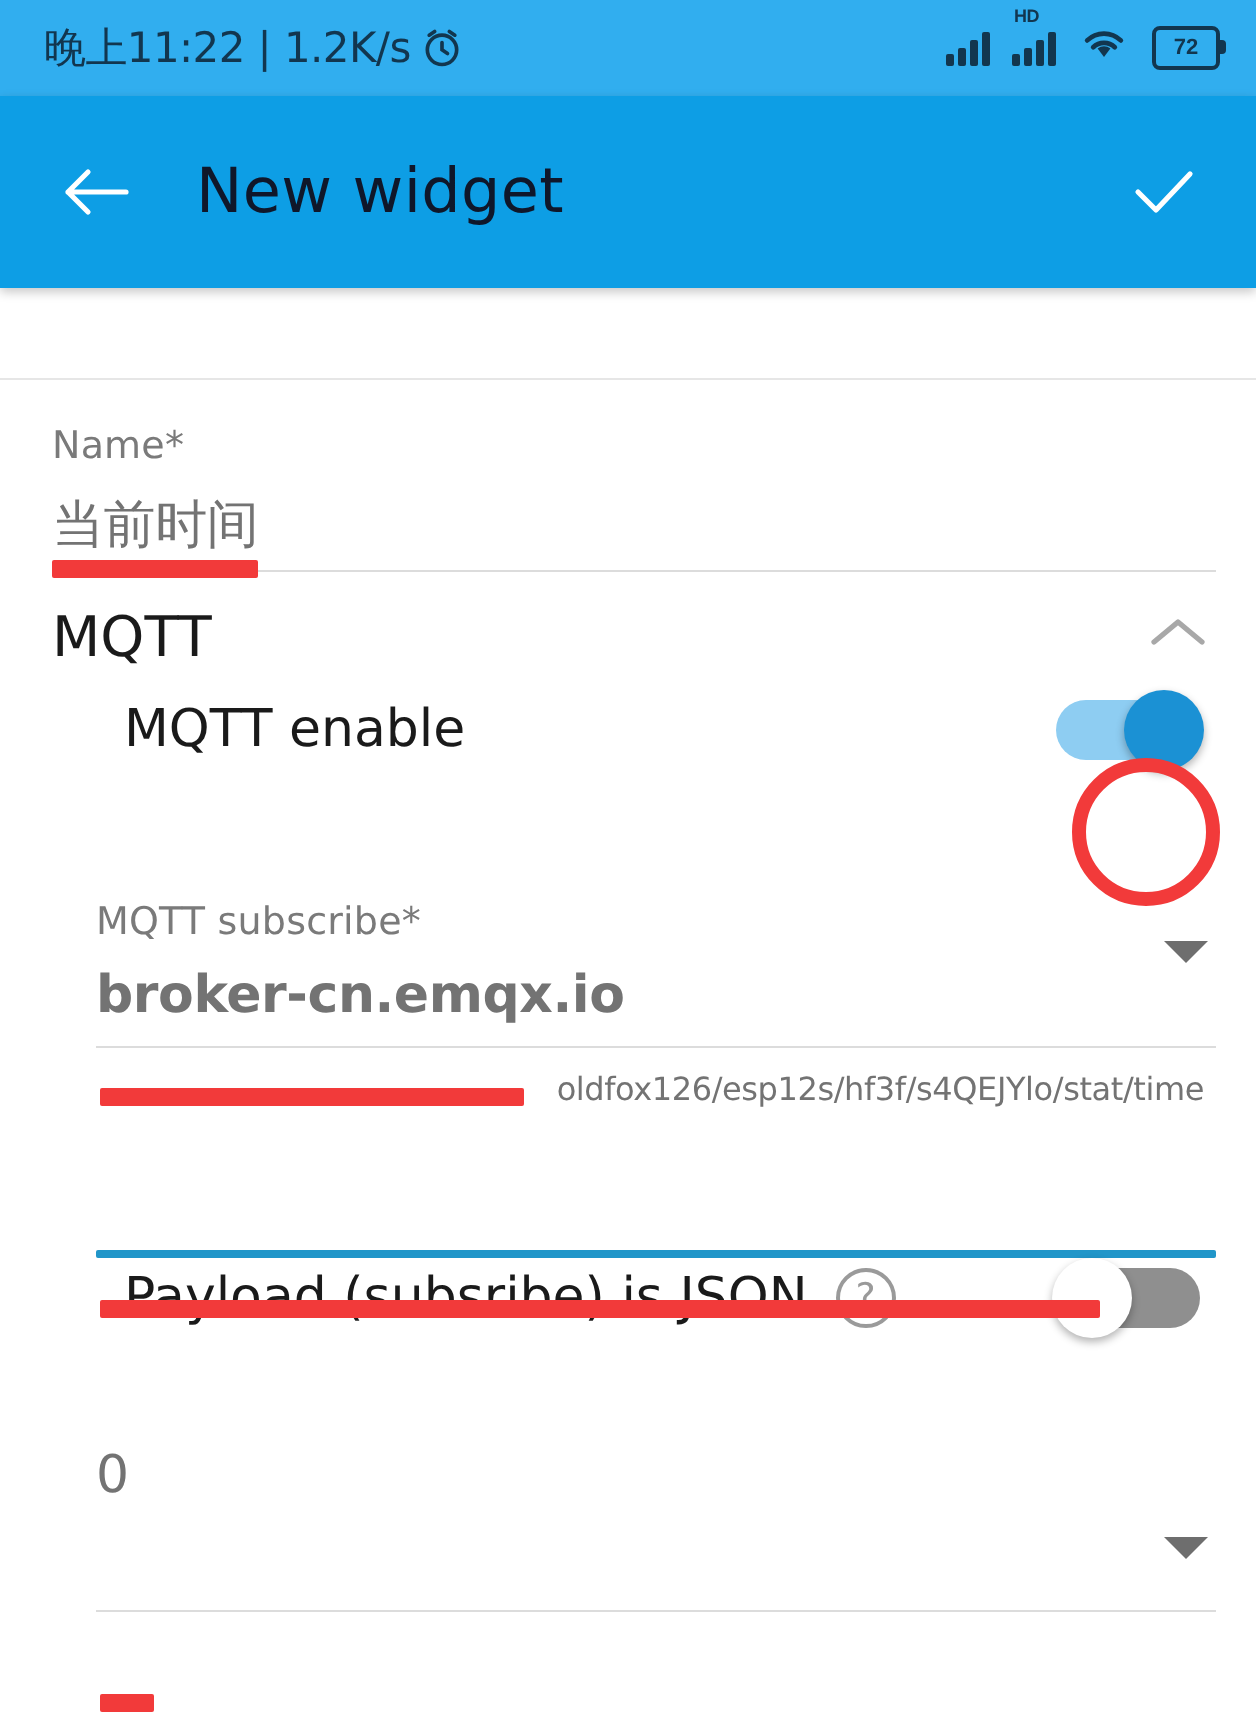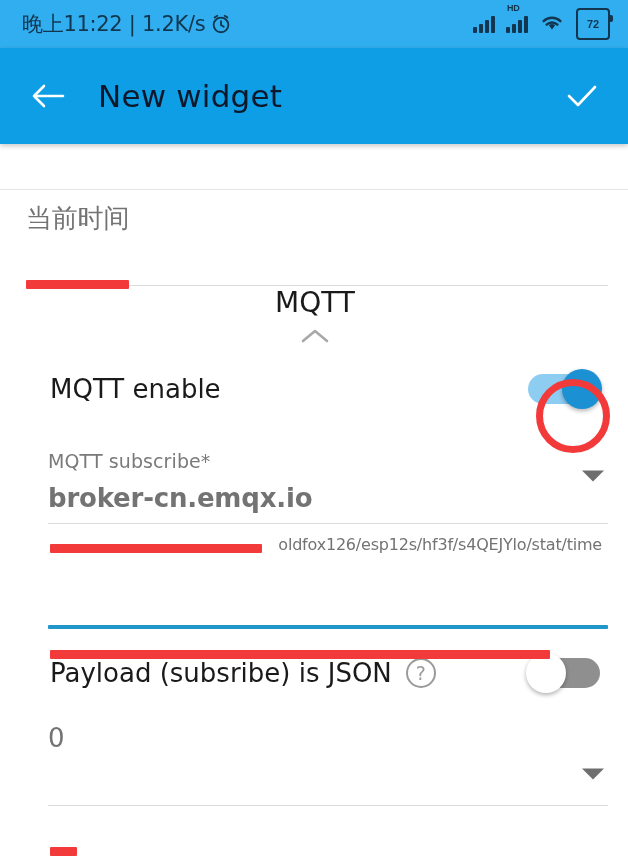--- a/index.html
+++ b/index.html
@@ -32,21 +32,21 @@
   .sig i:nth-child(2) { height: 9px; }
   .sig i:nth-child(3) { height: 13px; }
   .sig i:nth-child(4) { height: 17px; }
   .sig-wrap { position: relative; display: flex; align-items: flex-end; }
   .hd-label {
     position: absolute; top: -12px; left: 1px;
     font-size: 9px; font-weight: bold; color: #12364f;
     font-family: Liberation Sans, sans-serif; letter-spacing: -0.2px;
   }
   .battery {
-    width: 34px; height: 32px; border: 2px solid #12364f; border-radius: 4px;
+    width: 34px; height: 22px; border: 2px solid #12364f; border-radius: 4px;
     position: relative; display: flex; align-items: center; justify-content: center;
   }
   .battery:after {
     content: ""; position: absolute; right: -5px; top: 5px;
     width: 3px; height: 7px; background: #12364f; border-radius: 0 2px 2px 0;
   }
   .battery span {
     font-size: 11px; color: #12364f; font-family: "Liberation Sans", sans-serif;
     font-weight: bold; line-height: 1;
   }
@@ -84,27 +84,27 @@
     padding-top: 11px; display: block; white-space: nowrap; letter-spacing: -0.2px;
   }
   .field-underline {
     position: absolute; left: 26px; right: 20px; height: 1px;
     background: #dcdcdc;
   }
   .field-underline.active { height: 4px; background: #2196c9; border-radius: 1px; }
 
   .section-header {
     display: flex; align-items: center; justify-content: space-between;
-    padding: 0 24px 0 26px; height: 64px; flex-direction: column;
+    padding: 0 24px 0 26px; height: 64px;
   }
   .section-title { font-size: 28px; color: #1a1a1a; font-family: "DejaVu Sans", sans-serif; }
 
   .switch-row {
-    display: flex; align-items: center; justify-content: space-between;
-    padding: 0 28px 0 50px; height: 78px;
+    display: flex; align-items: flex-start; justify-content: space-between;
+    padding: 0 28px 0 50px; height: 78px; margin-left: 12px;
   }
   .switch-label {
     font-size: 26px; color: #1a1a1a; font-family: "DejaVu Sans", sans-serif;
     display: flex; align-items: center; gap: 14px;
   }
   .help-icon {
     width: 30px; height: 30px; border: 2px solid #9a9a9a; border-radius: 50%;
     display: inline-flex; align-items: center; justify-content: center;
     font-size: 19px; color: #9a9a9a; font-family: "DejaVu Sans", sans-serif;
   }
@@ -193,20 +193,21 @@
         <path d="M4 15 L13 24 L30 6" fill="none" stroke="#ffffff" stroke-width="2.6" stroke-linecap="round" stroke-linejoin="round"></path>
       </svg>
     </div>
   </div>
 
   <div class="content">
 
     <div class="gap-block"></div>
 
     <div class="field" style="height:96px;">
+      <span class="field-label">Name*</span>
       <span class="field-value">当前时间</span>
       <div class="field-underline" style="bottom:0;"></div>
     </div>
 
     <div class="section-header">
       <span class="section-title">MQTT</span>
       <span>
         <svg width="30" height="20" viewBox="0 0 30 20">
           <path d="M3 15 L15 5 L27 15" fill="none" stroke="#a8a8a8" stroke-width="2.6" stroke-linecap="round" stroke-linejoin="round"></path>
         </svg>

